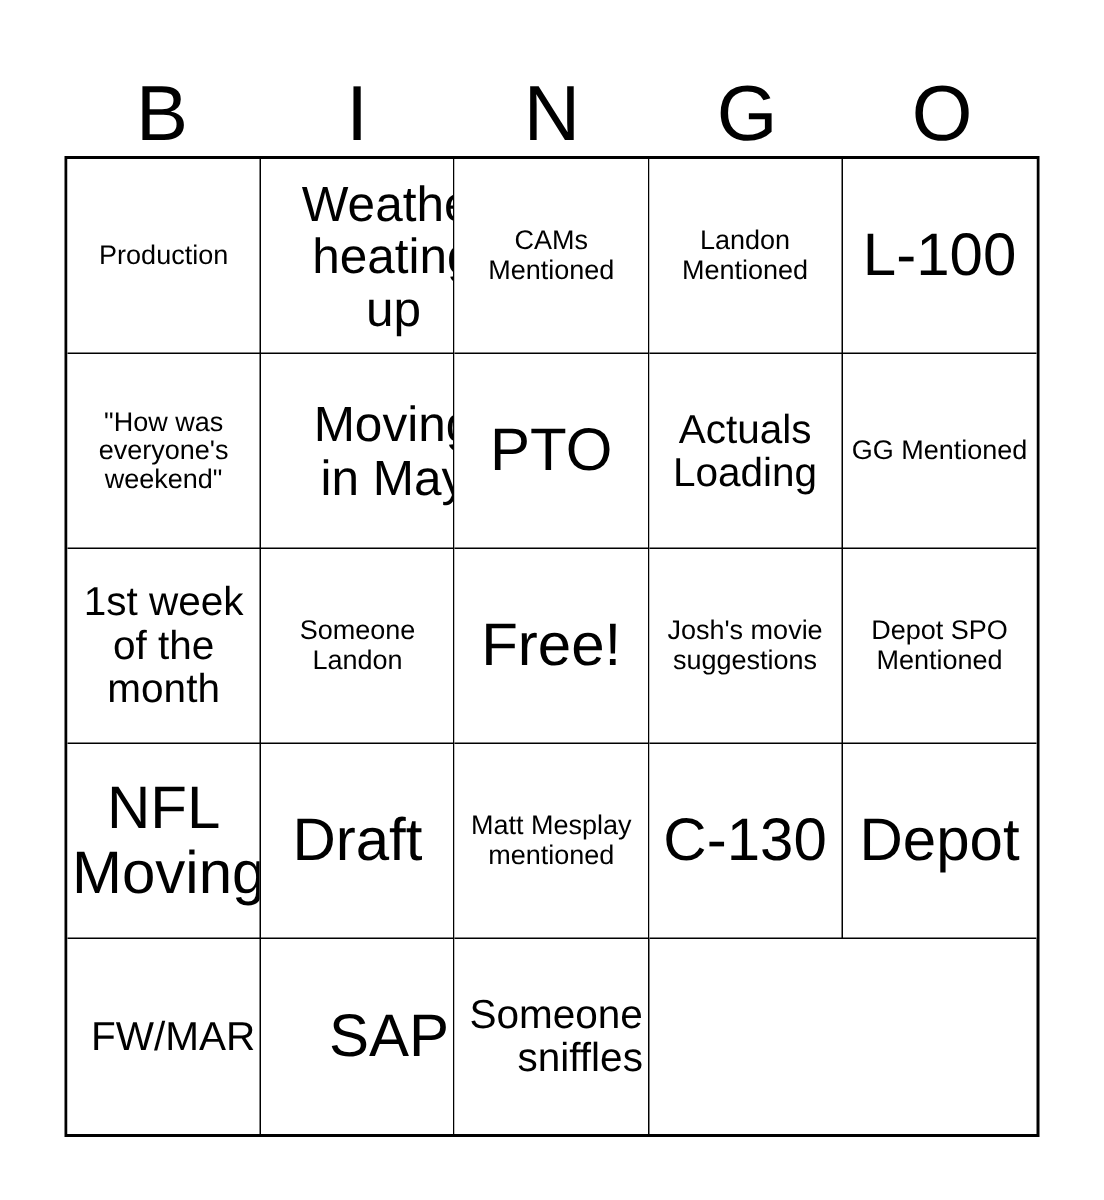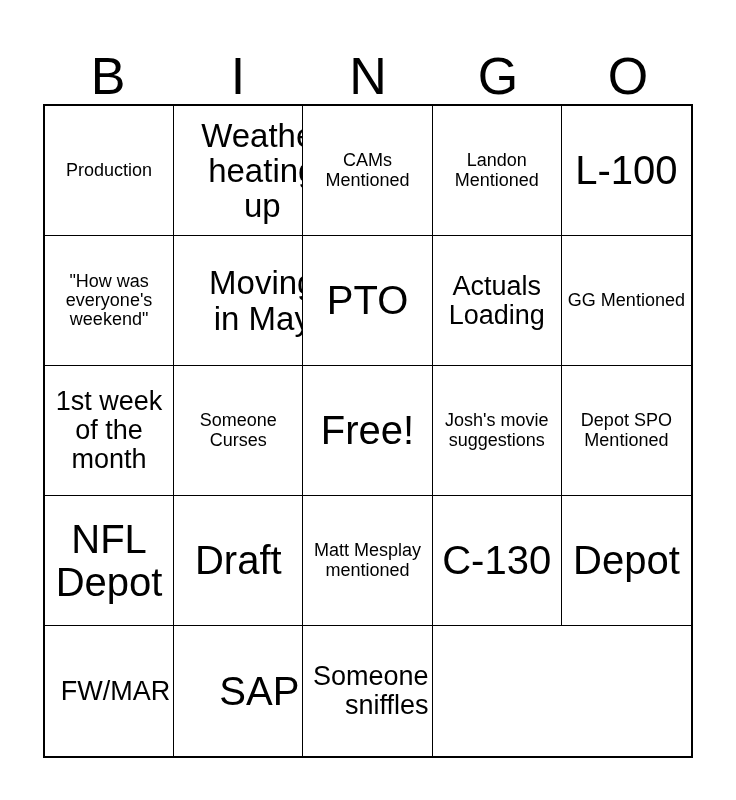--- a/index.html
+++ b/index.html
@@ -140,34 +140,34 @@
       <span class="cell-text">Actuals Loading</span>
     </div>
     <div class="cell fs-sm">
       <span class="cell-text">GG Mentioned</span>
     </div>
 
     <div class="cell fs-md">
       <span class="cell-text">1st week of the month</span>
     </div>
     <div class="cell fs-sm">
-      <span class="cell-text">Someone Curses</span>
+      <span class="cell-text">Someone Landon</span>
     </div>
     <div class="cell fs-xxl">
       <span class="cell-text">Free!</span>
     </div>
     <div class="cell fs-xs">
       <span class="cell-text">Josh's movie suggestions</span>
     </div>
 
     <div class="cell fs-sm">
       <span class="cell-text">Depot SPO Mentioned</span>
     </div>
     <div class="cell fs-xl">
-      <span class="cell-text">NFL Depot</span>
+      <span class="cell-text">NFL Moving</span>
     </div>
     <div class="cell fs-xl">
       <span class="cell-text">Draft</span>
     </div>
     <div class="cell fs-sm">
       <span class="cell-text">Matt Mesplay mentioned</span>
     </div>
 
     <div class="cell fs-xxl">
       <span class="cell-text">C-130</span>

